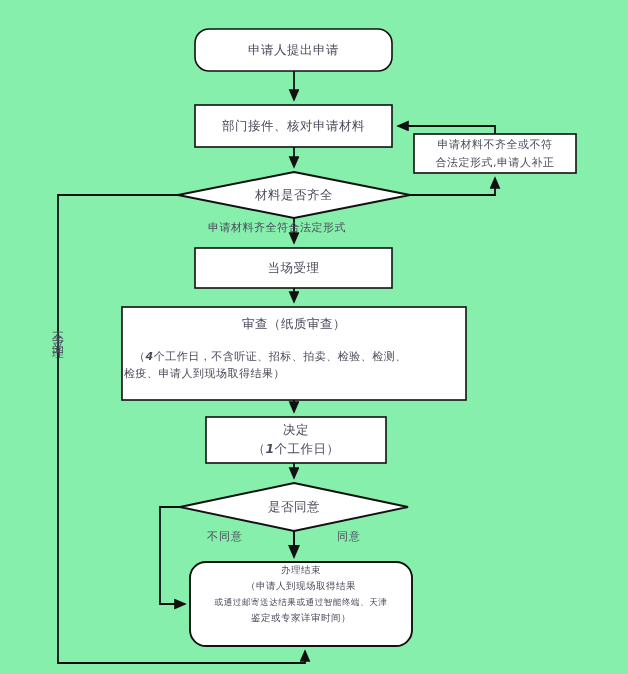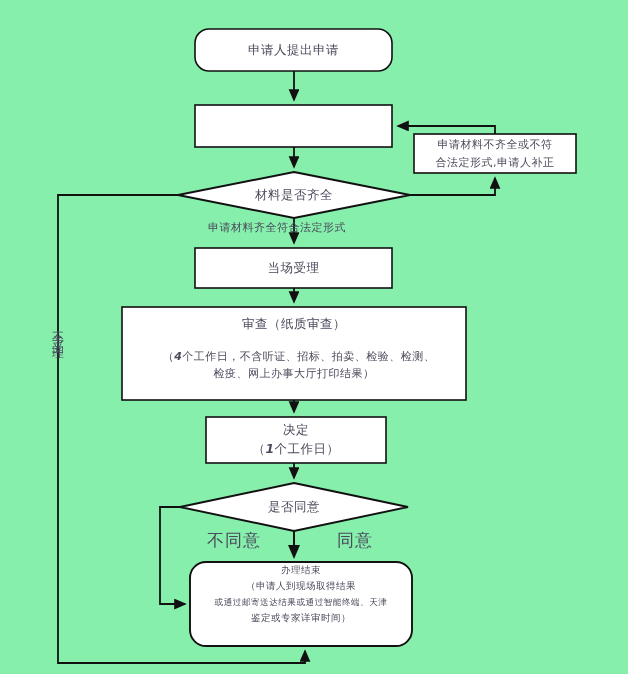--- a/index.html
+++ b/index.html
@@ -45,35 +45,35 @@
   .t-small { font-size: 11px; line-height: 1.55; }
   .t-tiny { font-size: 9.5px; line-height: 1.75; }
 
   .em-num {
     font-weight: bold;
     font-style: italic;
   }
 
   .block-left {
     text-align: left;
-    align-items: center;
+    align-items: flex-start;
   }
 
   .vert-text {
     position: absolute;
     writing-mode: vertical-rl;
     text-orientation: upright;
     font-size: 12px;
     letter-spacing: 5px;
     color: #4a4a5c;
     line-height: 1;
   }
   .branch-label {
     position: absolute;
-    font-size: 17px;
+    font-size: 11px;
     color: #4a4a5c;
     letter-spacing: 1px;
     white-space: nowrap;
   }
   .under-diamond {
     position: absolute;
     font-size: 11px;
     color: #4a4a5c;
     letter-spacing: 0.5px;
     white-space: nowrap;
@@ -129,20 +129,23 @@
 
     <polyline points="178,195 58,195 58,663 305,663 305,651" fill="none" stroke="#111111" stroke-width="1.8" marker-end="url(#arrow)"></polyline>
 
     <polyline points="180,507 160,507 160,604 185,604" fill="none" stroke="#111111" stroke-width="1.8" marker-end="url(#arrow)"></polyline>
   </svg>
 
   <div class="node-text t-main" style="left:195px; top:29px; width:197px; height:42px;">
     <span class="ln">申请人提出申请</span>
   </div>
 
+  <div class="node-text t-main" style="left:195px; top:105px; width:197px; height:42px;">
+    <span class="ln">部门接件、核对申请材料</span>
+  </div>
 
   <div class="node-text t-main" style="left:194px; top:181px; width:200px; height:28px;">
     <span class="ln">材料是否齐全</span>
   </div>
 
   <div class="under-diamond" style="left:208px; top:220px;">
     <span>申请材料齐全符合法定形式</span>
   </div>
 
   <div class="node-text t-small" style="left:414px; top:134px; width:162px; height:39px;align-items:center;">
@@ -153,21 +156,21 @@
   <div class="node-text t-main" style="left:122px; top:312px; width:344px; height:24px;">
     <span class="ln">审查（纸质审查）</span>
   </div>
 
   <div class="node-text t-main" style="left:195px; top:248px; width:197px; height:40px;">
     <span class="ln">当场受理</span>
   </div>
 
   <div class="node-text t-small block-left" style="left:134px; top:348px; width:330px; height:44px; justify-content:flex-start;">
     <span class="ln"><span>（</span><span class="em-num">4</span><span>个工作日，不含听证、招标、拍卖、检验、检测、</span></span>
-    <span class="ln" style="margin-left:-10px;">检疫、网上办事大厅打印结果）</span>
+    <span class="ln" style="margin-left:-10px;">检疫、申请人到现场取得结果）</span>
   </div>
 
   <div class="node-text t-main" style="left:206px; top:417px; width:180px; height:46px;border-radius:13px;">
     <span class="ln">决定</span>
     <span class="ln"><span>（</span><span class="em-num">1</span><span>个工作日）</span></span>
   </div>
 
   <div class="node-text t-main" style="left:194px; top:494px; width:200px; height:26px;">
     <span class="ln">是否同意</span>
   </div>

